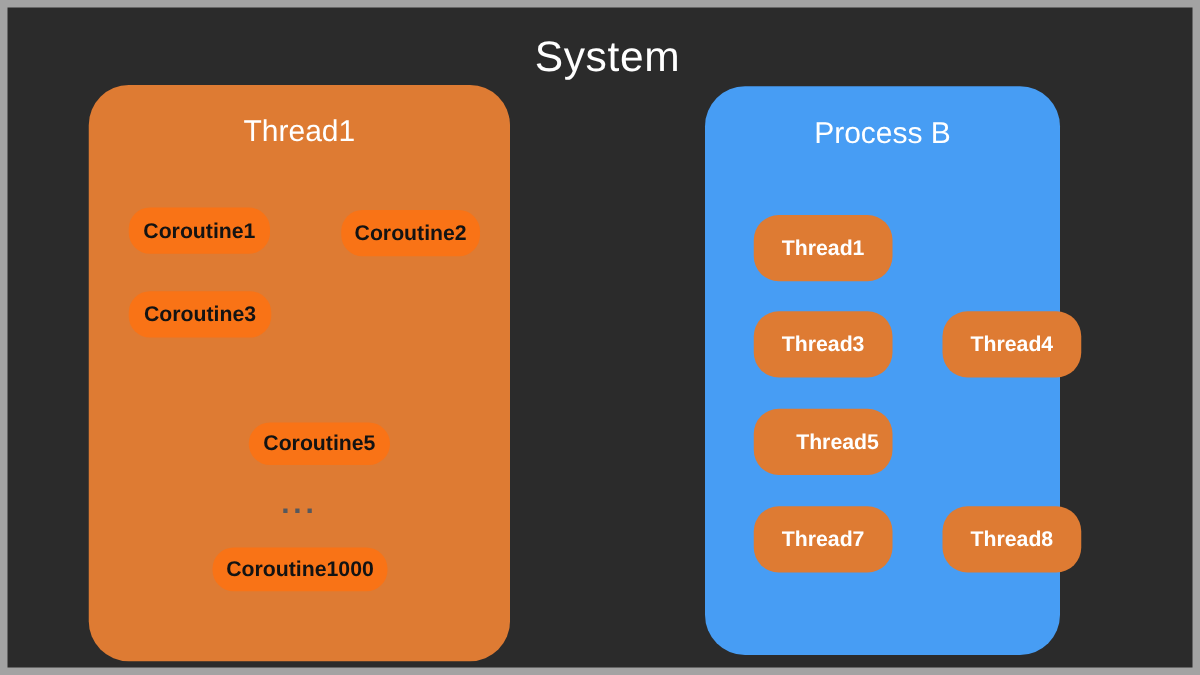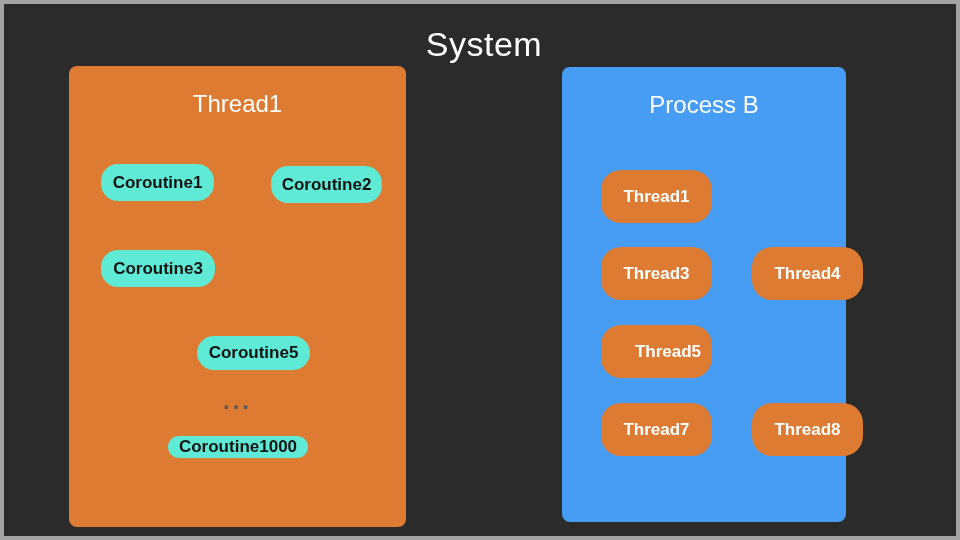--- a/index.html
+++ b/index.html
@@ -9,38 +9,38 @@
     height: 540px;
     overflow: hidden;
     font-family: "Liberation Sans", sans-serif;
   }
   .canvas {
     position: absolute;
     inset: 0;
     width: 960px;
     height: 540px;
     background: #2b2b2b;
-    border: 4px solid #a3a3a3;
+    border: 6px solid #a3a3a3;
     box-sizing: border-box;
   }
   .diagram-title {
     position: absolute;
     left: 0;
     top: 21px;
     width: 960px;
     text-align: center;
     color: #ffffff;
     font-size: 34px;
     font-weight: 400;
     letter-spacing: 0.5px;
   }
   .panel {
     position: absolute;
     box-sizing: border-box;
-    border-radius: 8px;
+    border-radius: 32px;
   }
   .panel-thread {
     left: 65px;
     top: 62px;
     width: 337px;
     height: 461px;
     background: #de7b33;
   }
   .panel-process {
     left: 558px;
@@ -61,41 +61,41 @@
   }
   .pill {
     position: absolute;
     display: flex;
     align-items: center;
     justify-content: center;
     font-weight: bold;
     box-sizing: border-box;
   }
   .pill-green {
-    background: #5eead4;
+    background: #f97316;
     color: #131313;
     border-radius: 17px;
     font-size: 17px;
     height: 37px;
   }
   .pill-orange {
     background: #de7b33;
     color: #ffffff;
     border-radius: 20px;
     font-size: 17px;
     width: 111px;
     height: 53px;
   }
   
   .c1 { left: 32px;  top: 98px;  width: 113px; }
   .c2 { left: 202px; top: 100px; width: 111px; text-align: right; }
-  .c3 { left: 32px;  top: 184px; width: 114px; }
+  .c3 { left: 32px;  top: 165px; width: 114px; }
   .c4 { left: 202px; top: 182px; width: 111px; height: 36px; }
   .c5 { left: 128px; top: 270px; width: 113px; height: 34px; }
-  .c1000 { left: 99px; top: 370px; width: 140px; height: 22px; }
+  .c1000 { left: 99px; top: 370px; width: 140px; height: 35px; }
   .ellipsis {
     position: absolute;
     left: 0;
     top: 323px;
     width: 100%;
     text-align: center;
     color: #55585e;
     font-size: 24px;
     font-weight: bold;
     letter-spacing: 3px;

